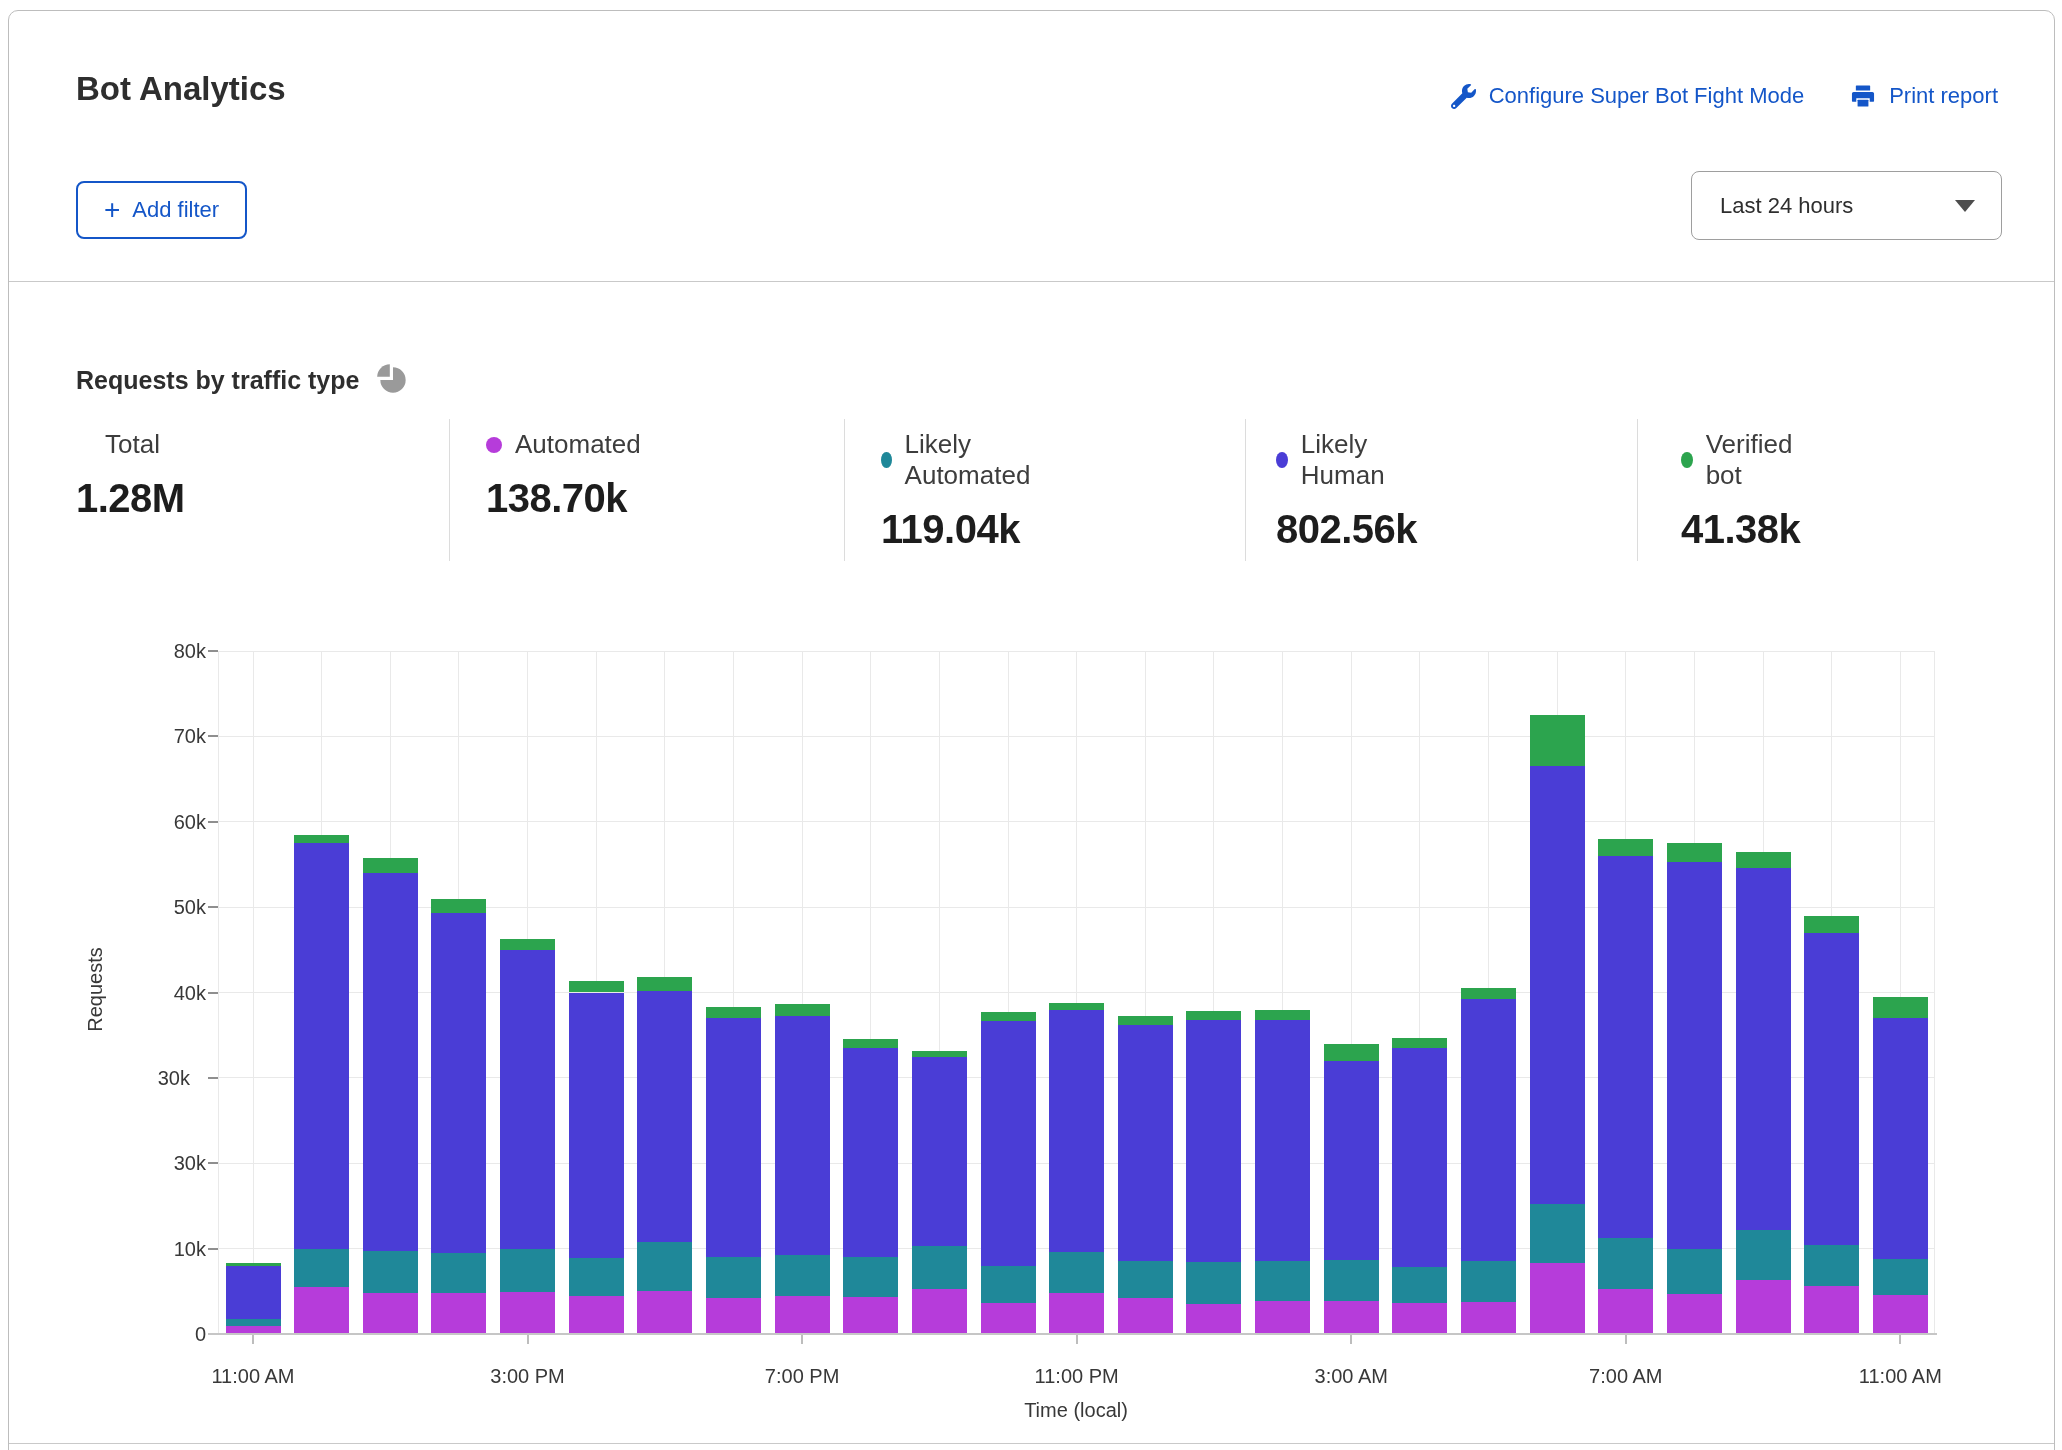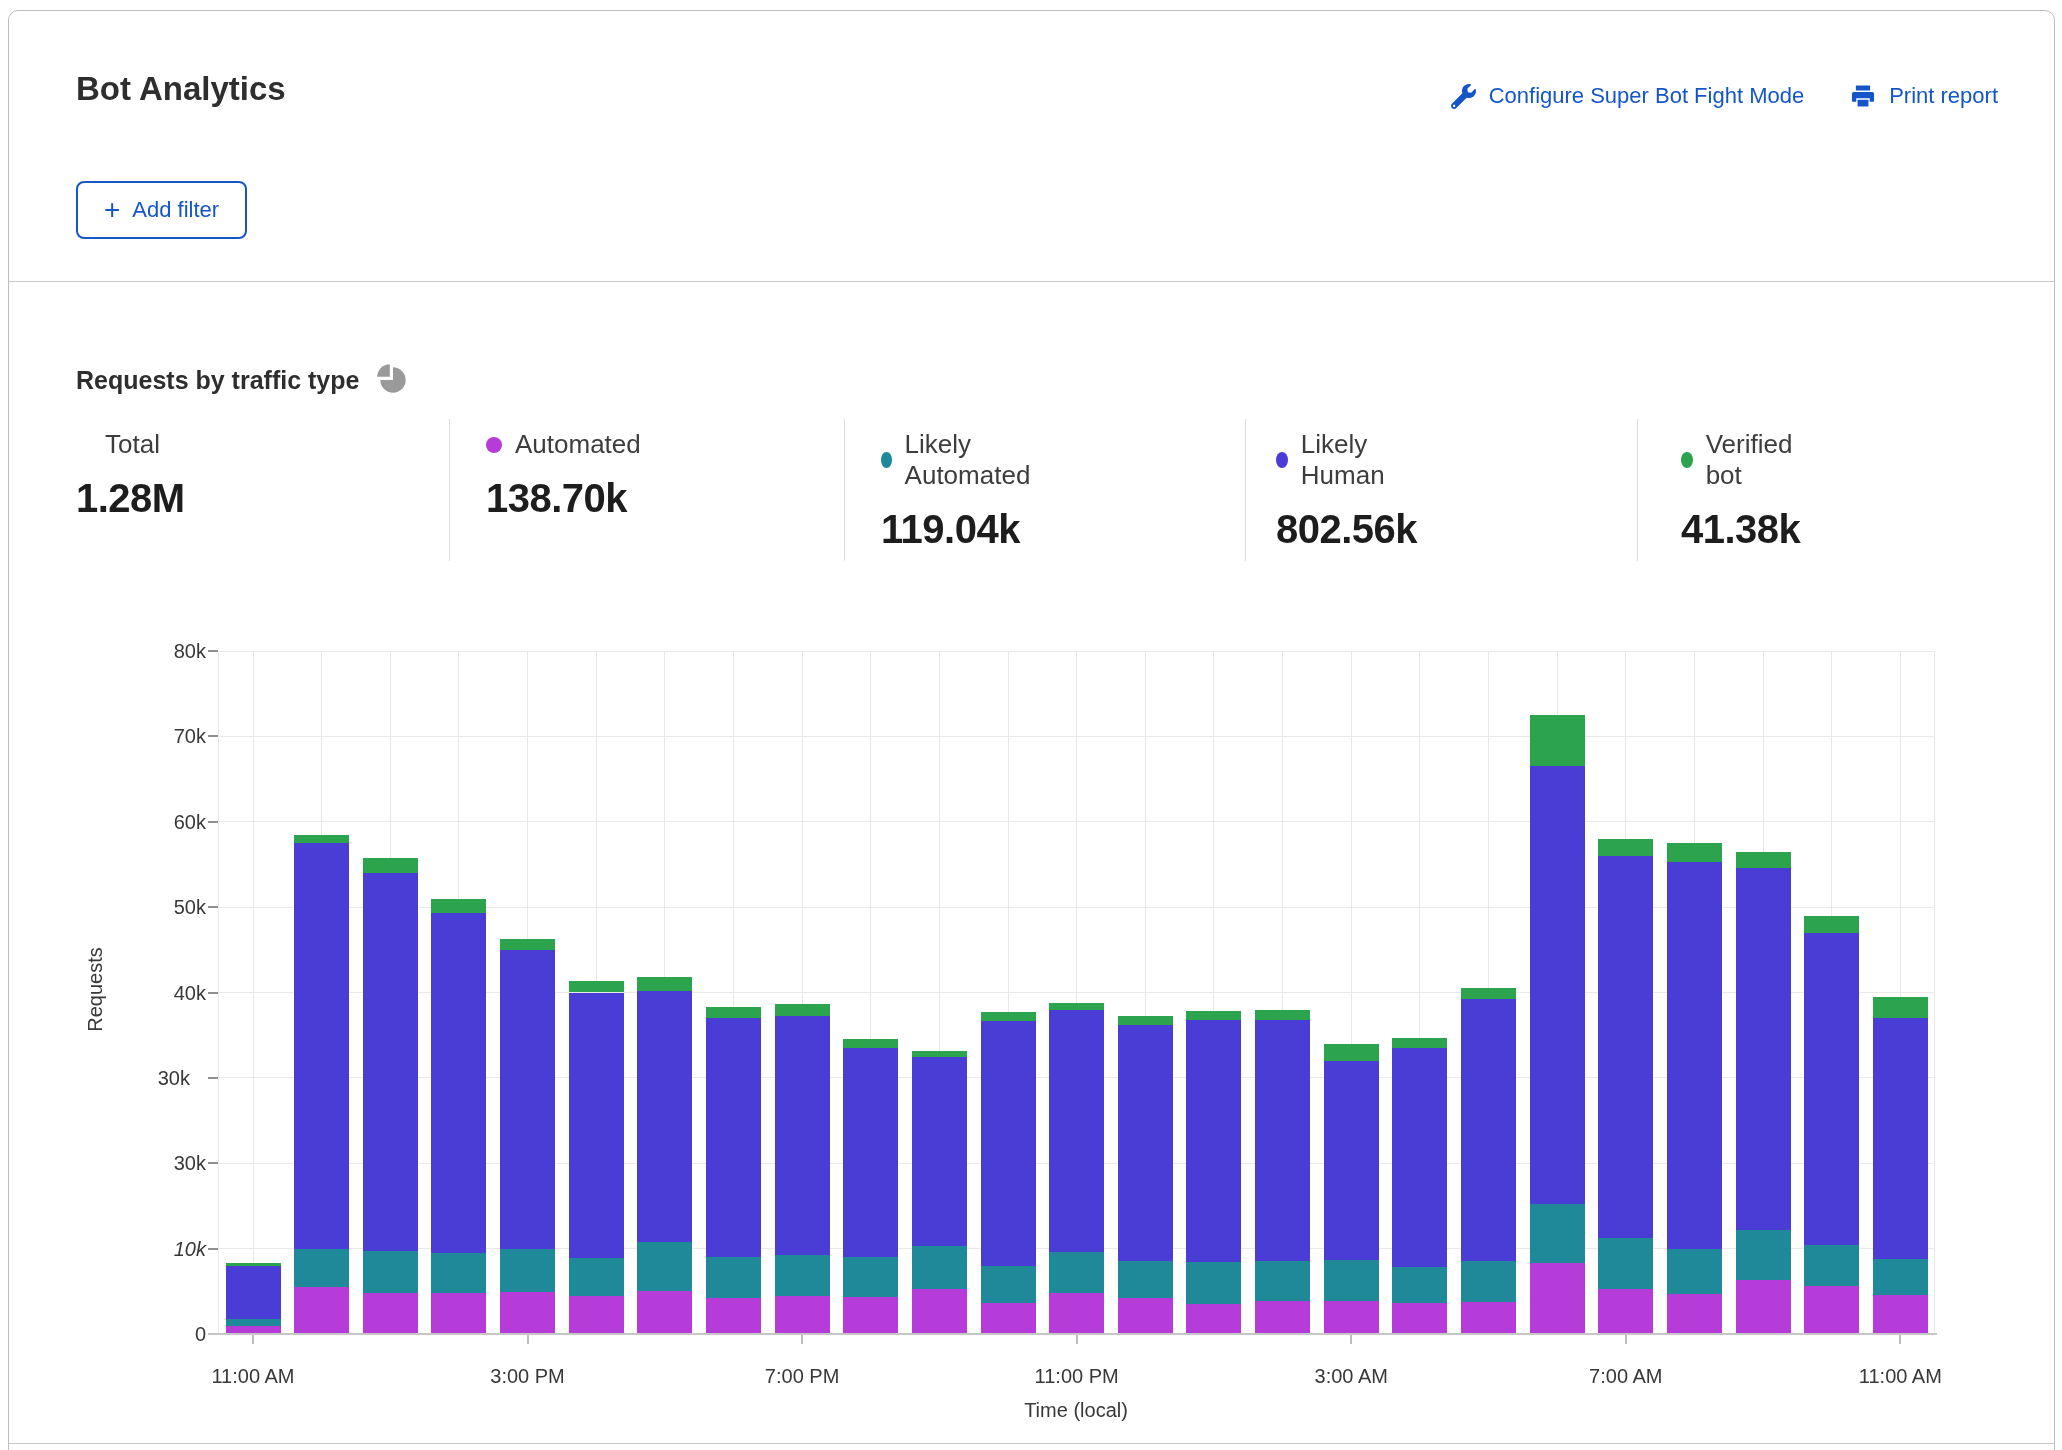--- a/index.html
+++ b/index.html
@@ -78,20 +78,24 @@
       </span>
       <span>Print report</span>
     </a>
   </div>
 
   <button class="add-filter">
     <span class="plus">+</span>
     <span>Add filter</span>
   </button>
 
+  <div class="dropdown">
+    <span class="val">Last 24 hours</span>
+    <span class="caret"></span>
+  </div>
 
   <div class="divider top-divider"></div>
 
   <div class="section-row">
     <span class="section-title">Requests by traffic type</span>
     <span>
       <svg width="38" height="38" viewBox="0 0 24 24" fill="#9A9A9A" style="display:block">
         <path d="M12 4 A8 8 0 1 1 4 12 L12 12 Z"></path>
         <path d="M10 2 A8 8 0 0 0 2 10 L10 10 Z"></path>
       </svg>
@@ -140,21 +144,21 @@
     </div>
   </div>
 
   <div id="chart">
     <div class="y-axis-title">Requests</div>
     <div class="x-axis-title">Time (local)</div>
   <div class="ytick" style="left: 199px; top: 1322px;"></div>
       <div class="ylab" style="left: 107px; top: 1309px;">0</div>
       <div class="gl" style="left: 209.7px; top: 1237.12px; width: 1716px; height: 1px;"></div>
       <div class="ytick" style="left: 199px; top: 1236.62px;"></div>
-      <div class="ylab" style="left: 107px; top: 1223.62px; font-style: italic;">10k</div>
+      <div class="ylab" style="left: 107px; top: 1223.62px;">10k</div>
       <div class="gl" style="left: 209.7px; top: 1151.75px; width: 1716px; height: 1px;"></div>
       <div class="ytick" style="left: 199px; top: 1151.25px;"></div>
       <div class="ylab" style="left: 107px; top: 1138.25px;">30k</div>
       <div class="gl" style="left: 209.7px; top: 1066.38px; width: 1716px; height: 1px;"></div>
       <div class="ytick" style="left: 199px; top: 1065.88px;"></div>
       <div class="ylab" style="left: 91px; top: 1052.88px;">30k</div>
       <div class="gl" style="left: 209.7px; top: 981px; width: 1716px; height: 1px;"></div>
       <div class="ytick" style="left: 199px; top: 980.5px;"></div>
       <div class="ylab" style="left: 107px; top: 967.5px;">40k</div>
       <div class="gl" style="left: 209.7px; top: 895.625px; width: 1716px; height: 1px;"></div>

